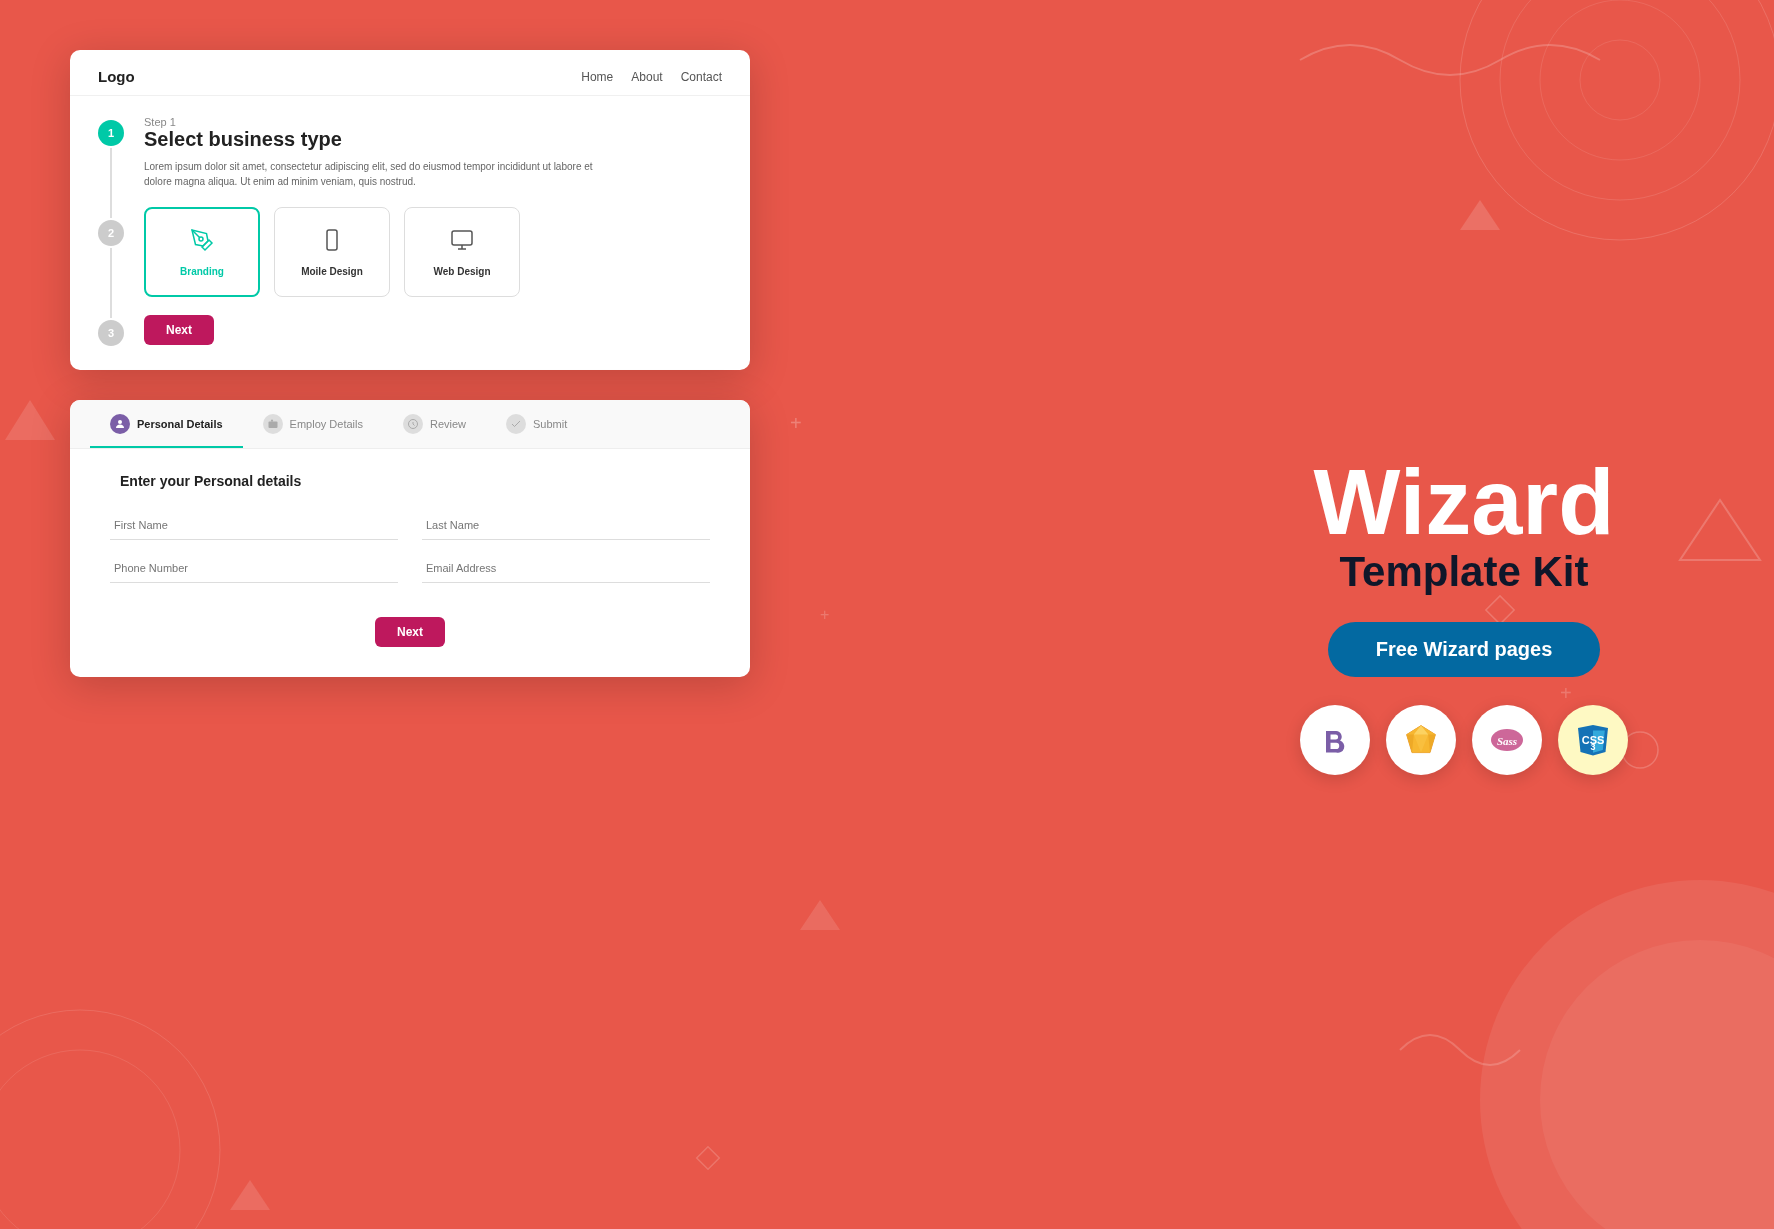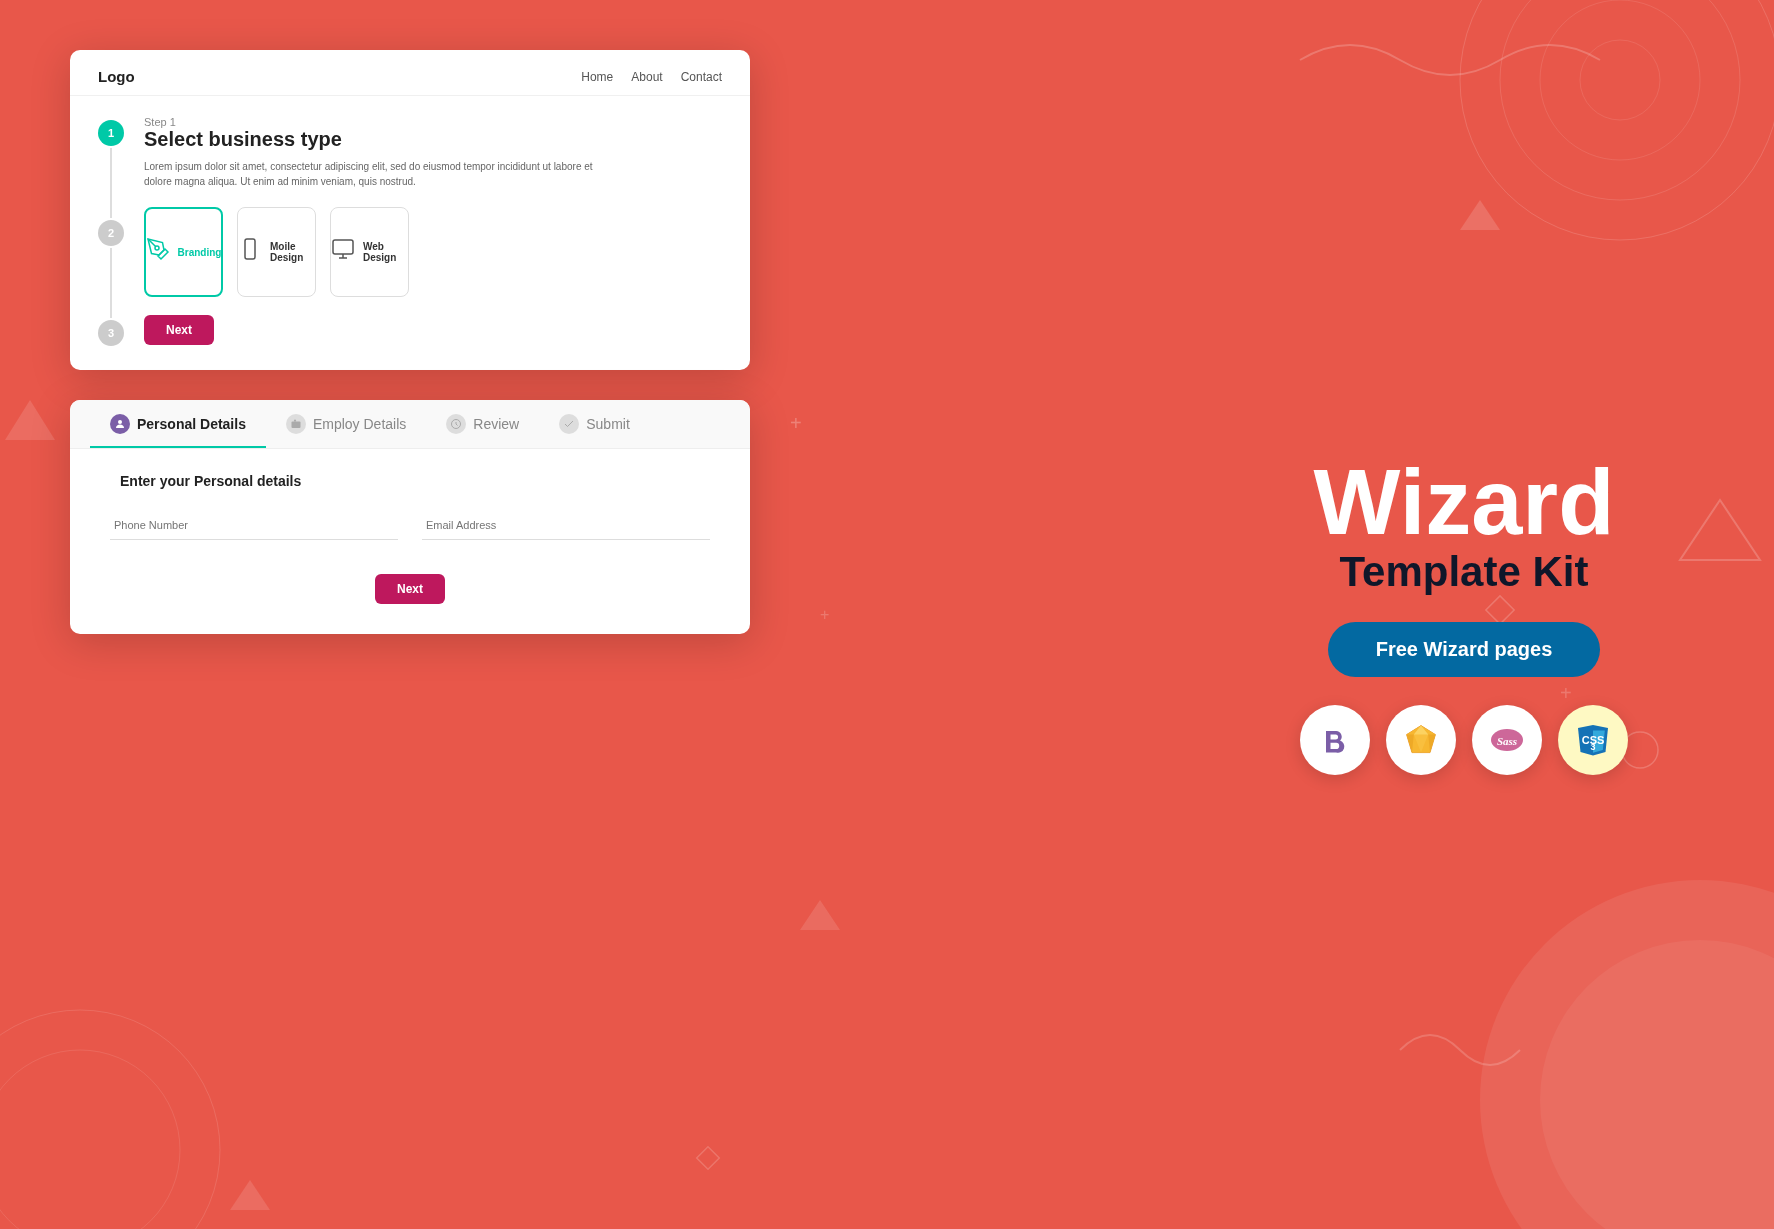--- a/index.html
+++ b/index.html
@@ -131,24 +131,24 @@
 
     .business-cards {
       display: flex;
       gap: 14px;
       margin-bottom: 18px;
     }
 
     .biz-card {
       border: 1.5px solid #ddd;
       border-radius: 8px;
-      width: 79px;
+      width: 116px;
       height: 90px;
       display: flex;
-      flex-direction: row;
+      flex-direction: column;
       align-items: center;
       justify-content: center;
       gap: 8px;
       cursor: pointer;
     }
 
     .biz-card.selected {
       border: 2px solid #00C9A7;
     }
 
@@ -187,21 +187,21 @@
       border-bottom: 1px solid #eee;
       padding: 0 20px;
       background: #f9f9f9;
     }
 
     .tab-item {
       display: flex;
       align-items: center;
       gap: 7px;
       padding: 14px 20px;
-      font-size: 14px;
+      font-size: 11px;
       color: #888;
       cursor: pointer;
       position: relative;
     }
 
     .tab-item.active {
       color: #222;
       font-weight: 700;
     }
 
@@ -483,20 +483,24 @@
           <svg width="12" height="12" viewBox="0 0 24 24" fill="none" stroke="#aaa" stroke-width="2">
             <polyline points="20 6 9 17 4 12"></polyline>
           </svg>
         </div>
         <span>Submit</span>
       </div>
     </div>
     <div class="card2-body">
       <div class="form-title">Enter your Personal details</div>
       <div class="form-row">
+        <input class="form-field" type="text" placeholder="First Name" style="">
+        <input class="form-field" type="text" placeholder="Last Name" style="">
+      </div>
+      <div class="form-row">
         <input class="form-field" type="text" placeholder="Phone Number" style="">
         <input class="form-field" type="text" placeholder="Email Address" style="">
       </div>
       <div class="card2-next-row">
         <button class="btn-next">Next</button>
       </div>
     </div>
   </div>
 
 </div>

